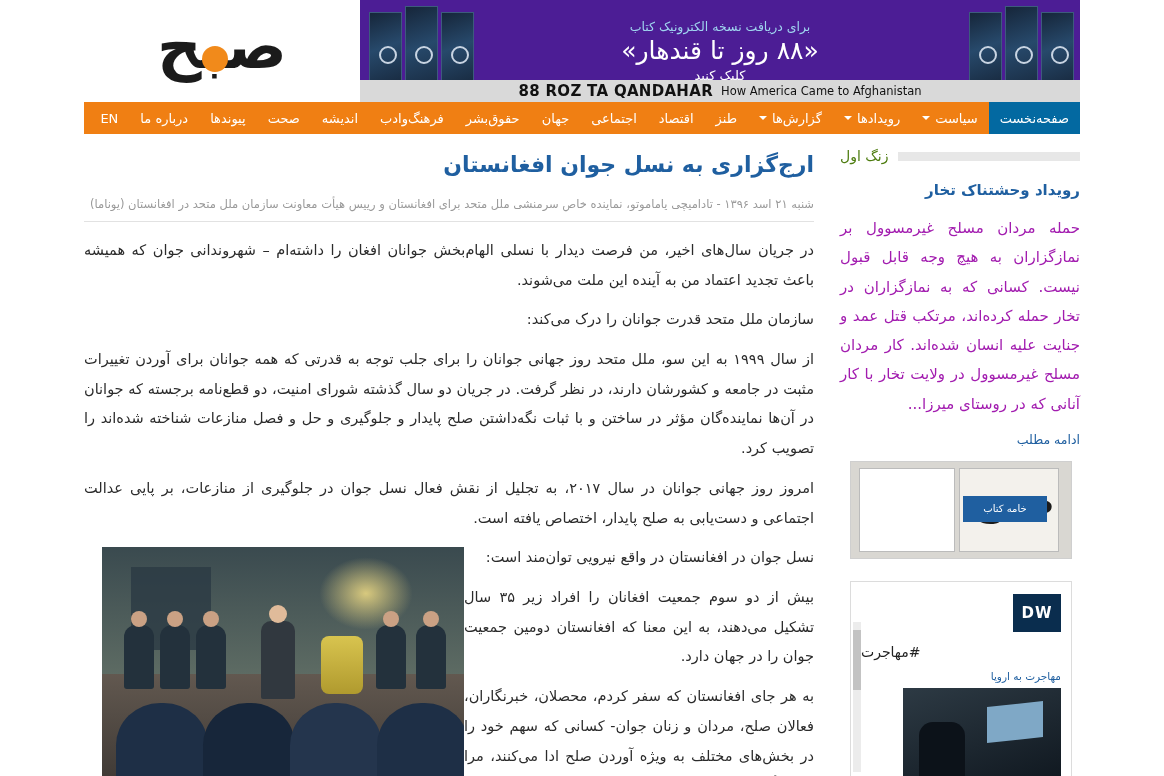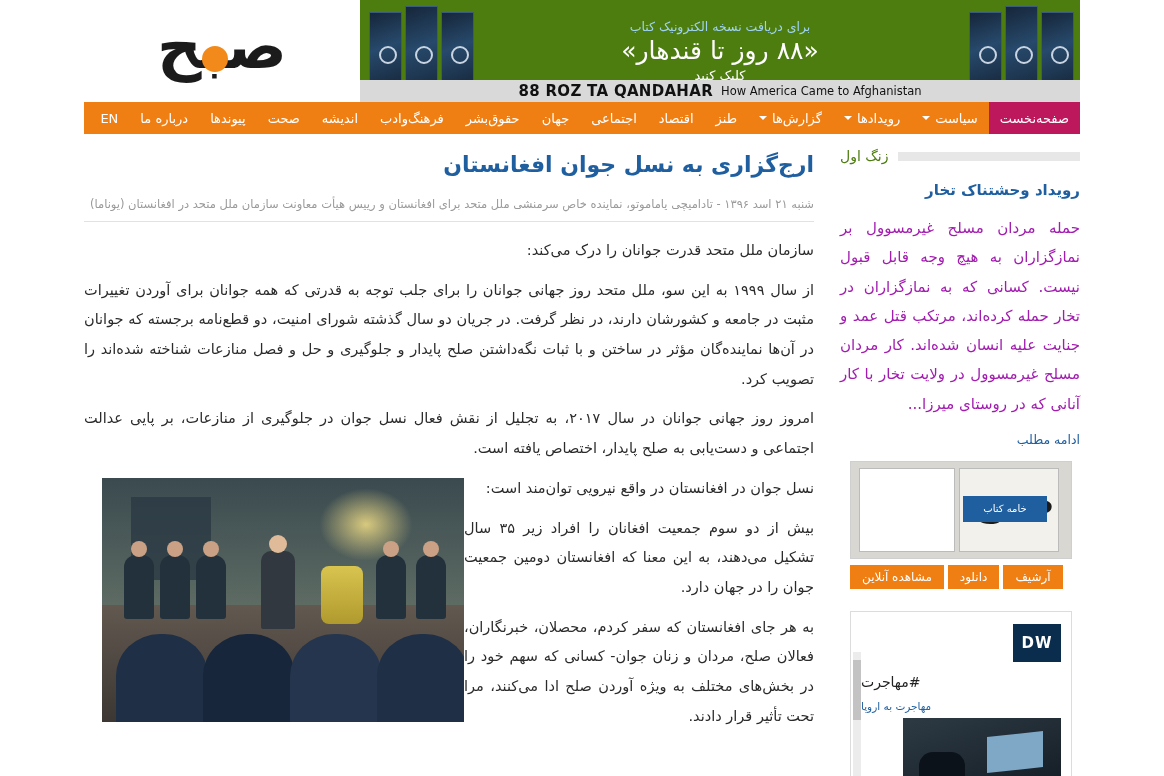--- a/index.html
+++ b/index.html
@@ -44,21 +44,21 @@
   .logo-dot {
     position: absolute;
     width: 26px; height: 26px;
     border-radius: 50%;
     background: #f18a1b;
     left: 118px;
     top: 46px;
   }
   .banner {
     flex: 1;
-    background: #4d7c0f;
+    background: #4c1d95;
     position: relative;
     overflow: hidden;
     color: #fff;
   }
   .banner-books-left, .banner-books-right {
     position: absolute;
     top: 0; bottom: 0;
     width: 120px;
     display: flex;
     align-items: center;
@@ -149,21 +149,21 @@
   .nav-item {
     color: #ffffff;
     font-size: 13px;
     padding: 0 11px;
     display: flex;
     align-items: center;
     gap: 5px;
     white-space: nowrap;
     cursor: pointer;
   }
-  .nav-item.first { background: #be185d; }
+  .nav-item.first { background: #0369a1; }
   .caret {
     width: 0; height: 0;
     border-left: 4px solid transparent;
     border-right: 4px solid transparent;
     border-top: 4px solid #ffffff;
     display: inline-block;
   }
 
   
   .content {
@@ -432,21 +432,21 @@
   .dw-tag {
     font-size: 14px;
     color: #222;
     text-align: left;
     direction: rtl;
     margin-bottom: 10px;
   }
   .dw-sub {
     font-size: 10.5px;
     color: #1f5fa0;
-    text-align: left;
+    text-align: right;
     margin-bottom: 6px;
   }
   .dw-photo {
     width: 158px; height: 92px;
     margin-left: auto;
     background: linear-gradient(160deg,#2d3a44 0%,#101820 100%);
     position: relative;
     overflow: hidden;
   }
   .dw-photo .dwp-person {
@@ -573,20 +573,21 @@
   </div>
 
   <div class="content">
 
     <div class="main">
       <h1 class="article-title">ارج‌گزاری به نسل جوان افغانستان</h1>
       <div class="article-meta">شنبه ۲۱ اسد ۱۳۹۶ - تاداميچی یاماموتو، نماینده خاص سرمنشی ملل متحد برای افغانستان و رییس هیأت معاونت سازمان ملل متحد در افغانستان (یوناما)</div>
       <hr class="meta-rule">
 
       <div class="article-body">
+        <p>در جریان سال‌های اخیر، من فرصت دیدار با نسلی الهام‌بخش جوانان افغان را داشته‌ام – شهروندانی جوان که همیشه باعث تجدید اعتماد من به آینده این ملت می‌شوند.</p>
         <p>سازمان ملل متحد قدرت جوانان را درک می‌کند:</p>
         <p>از سال ۱۹۹۹ به این سو، ملل متحد روز جهانی جوانان را برای جلب توجه به قدرتی که همه جوانان برای آوردن تغییرات مثبت در جامعه و کشورشان دارند، در نظر گرفت. در جریان دو سال گذشته شورای امنیت، دو قطع‌نامه برجسته که جوانان در آن‌ها نماینده‌گان مؤثر در ساختن و با ثبات نگه‌داشتن صلح پایدار و جلوگیری و حل و فصل منازعات شناخته شده‌اند را تصویب کرد.</p>
         <p>امروز روز جهانی جوانان در سال ۲۰۱۷، به تجلیل از نقش فعال نسل جوان در جلوگیری از منازعات، بر پایی عدالت اجتماعی و دست‌یابی به صلح پایدار، اختصاص یافته است.</p>
 
         <div class="figure">
           <div class="figure-img">
             <div class="fi-bg"></div>
             <div class="fi-wall"></div>
             <div class="fi-panel"></div>
             <div class="fi-light"></div>
@@ -623,25 +624,20 @@
 
       <div class="promo">
         <div class="promo-img">
           <div class="pg"></div>
           <div class="pg pg2"></div>
           <div class="promo-logo">صبح
             <span class="pdot"></span>
           </div>
           <div class="promo-blue">خامه کتاب</div>
         </div>
-        <div class="promo-buttons" id="promo-buttons">
-            <div class="promo-btn">مشاهده آنلاین</div>
-            <div class="promo-btn">دانلود</div>
-            <div class="promo-btn">آرشیف</div>
-          </div>
       </div>
 
       <div class="dw-card">
         <div class="dw-scroll">
           <div class="thumb"></div>
         </div>
         <div class="dw-logo">DW</div>
         <div class="dw-tag">#مهاجرت</div>
         <div class="dw-sub">مهاجرت به اروپا</div>
         <div class="dw-photo">

